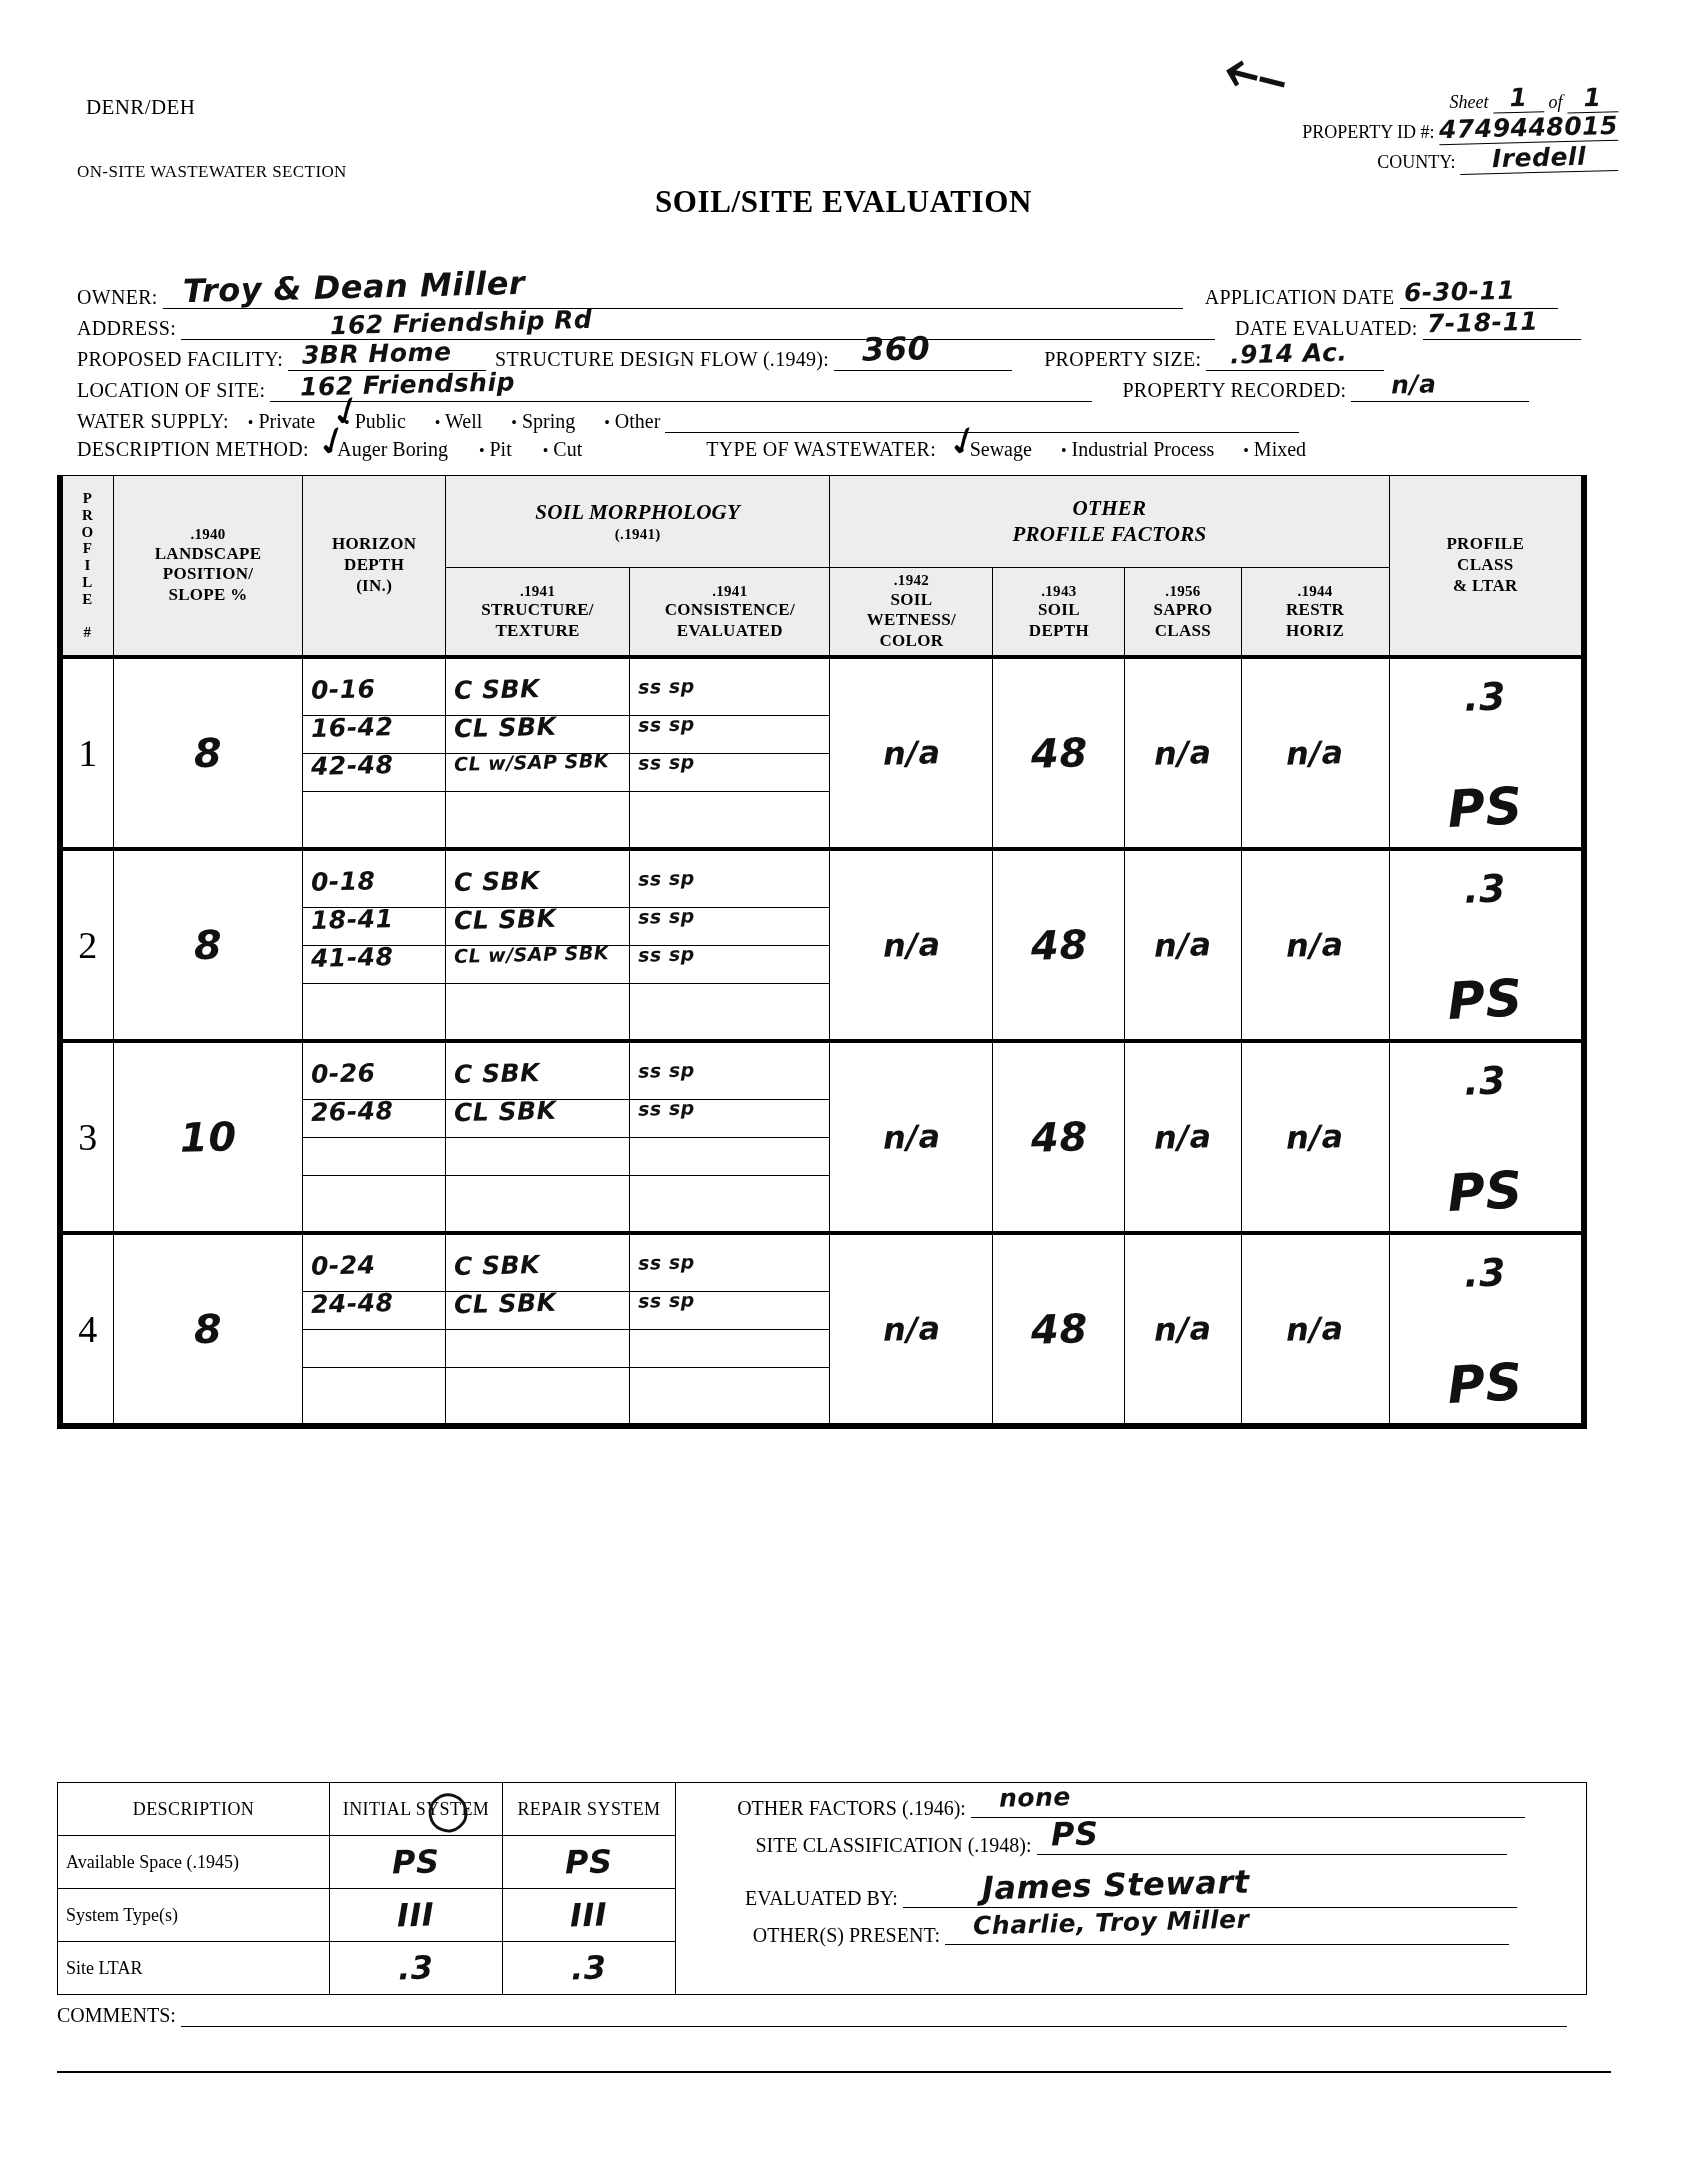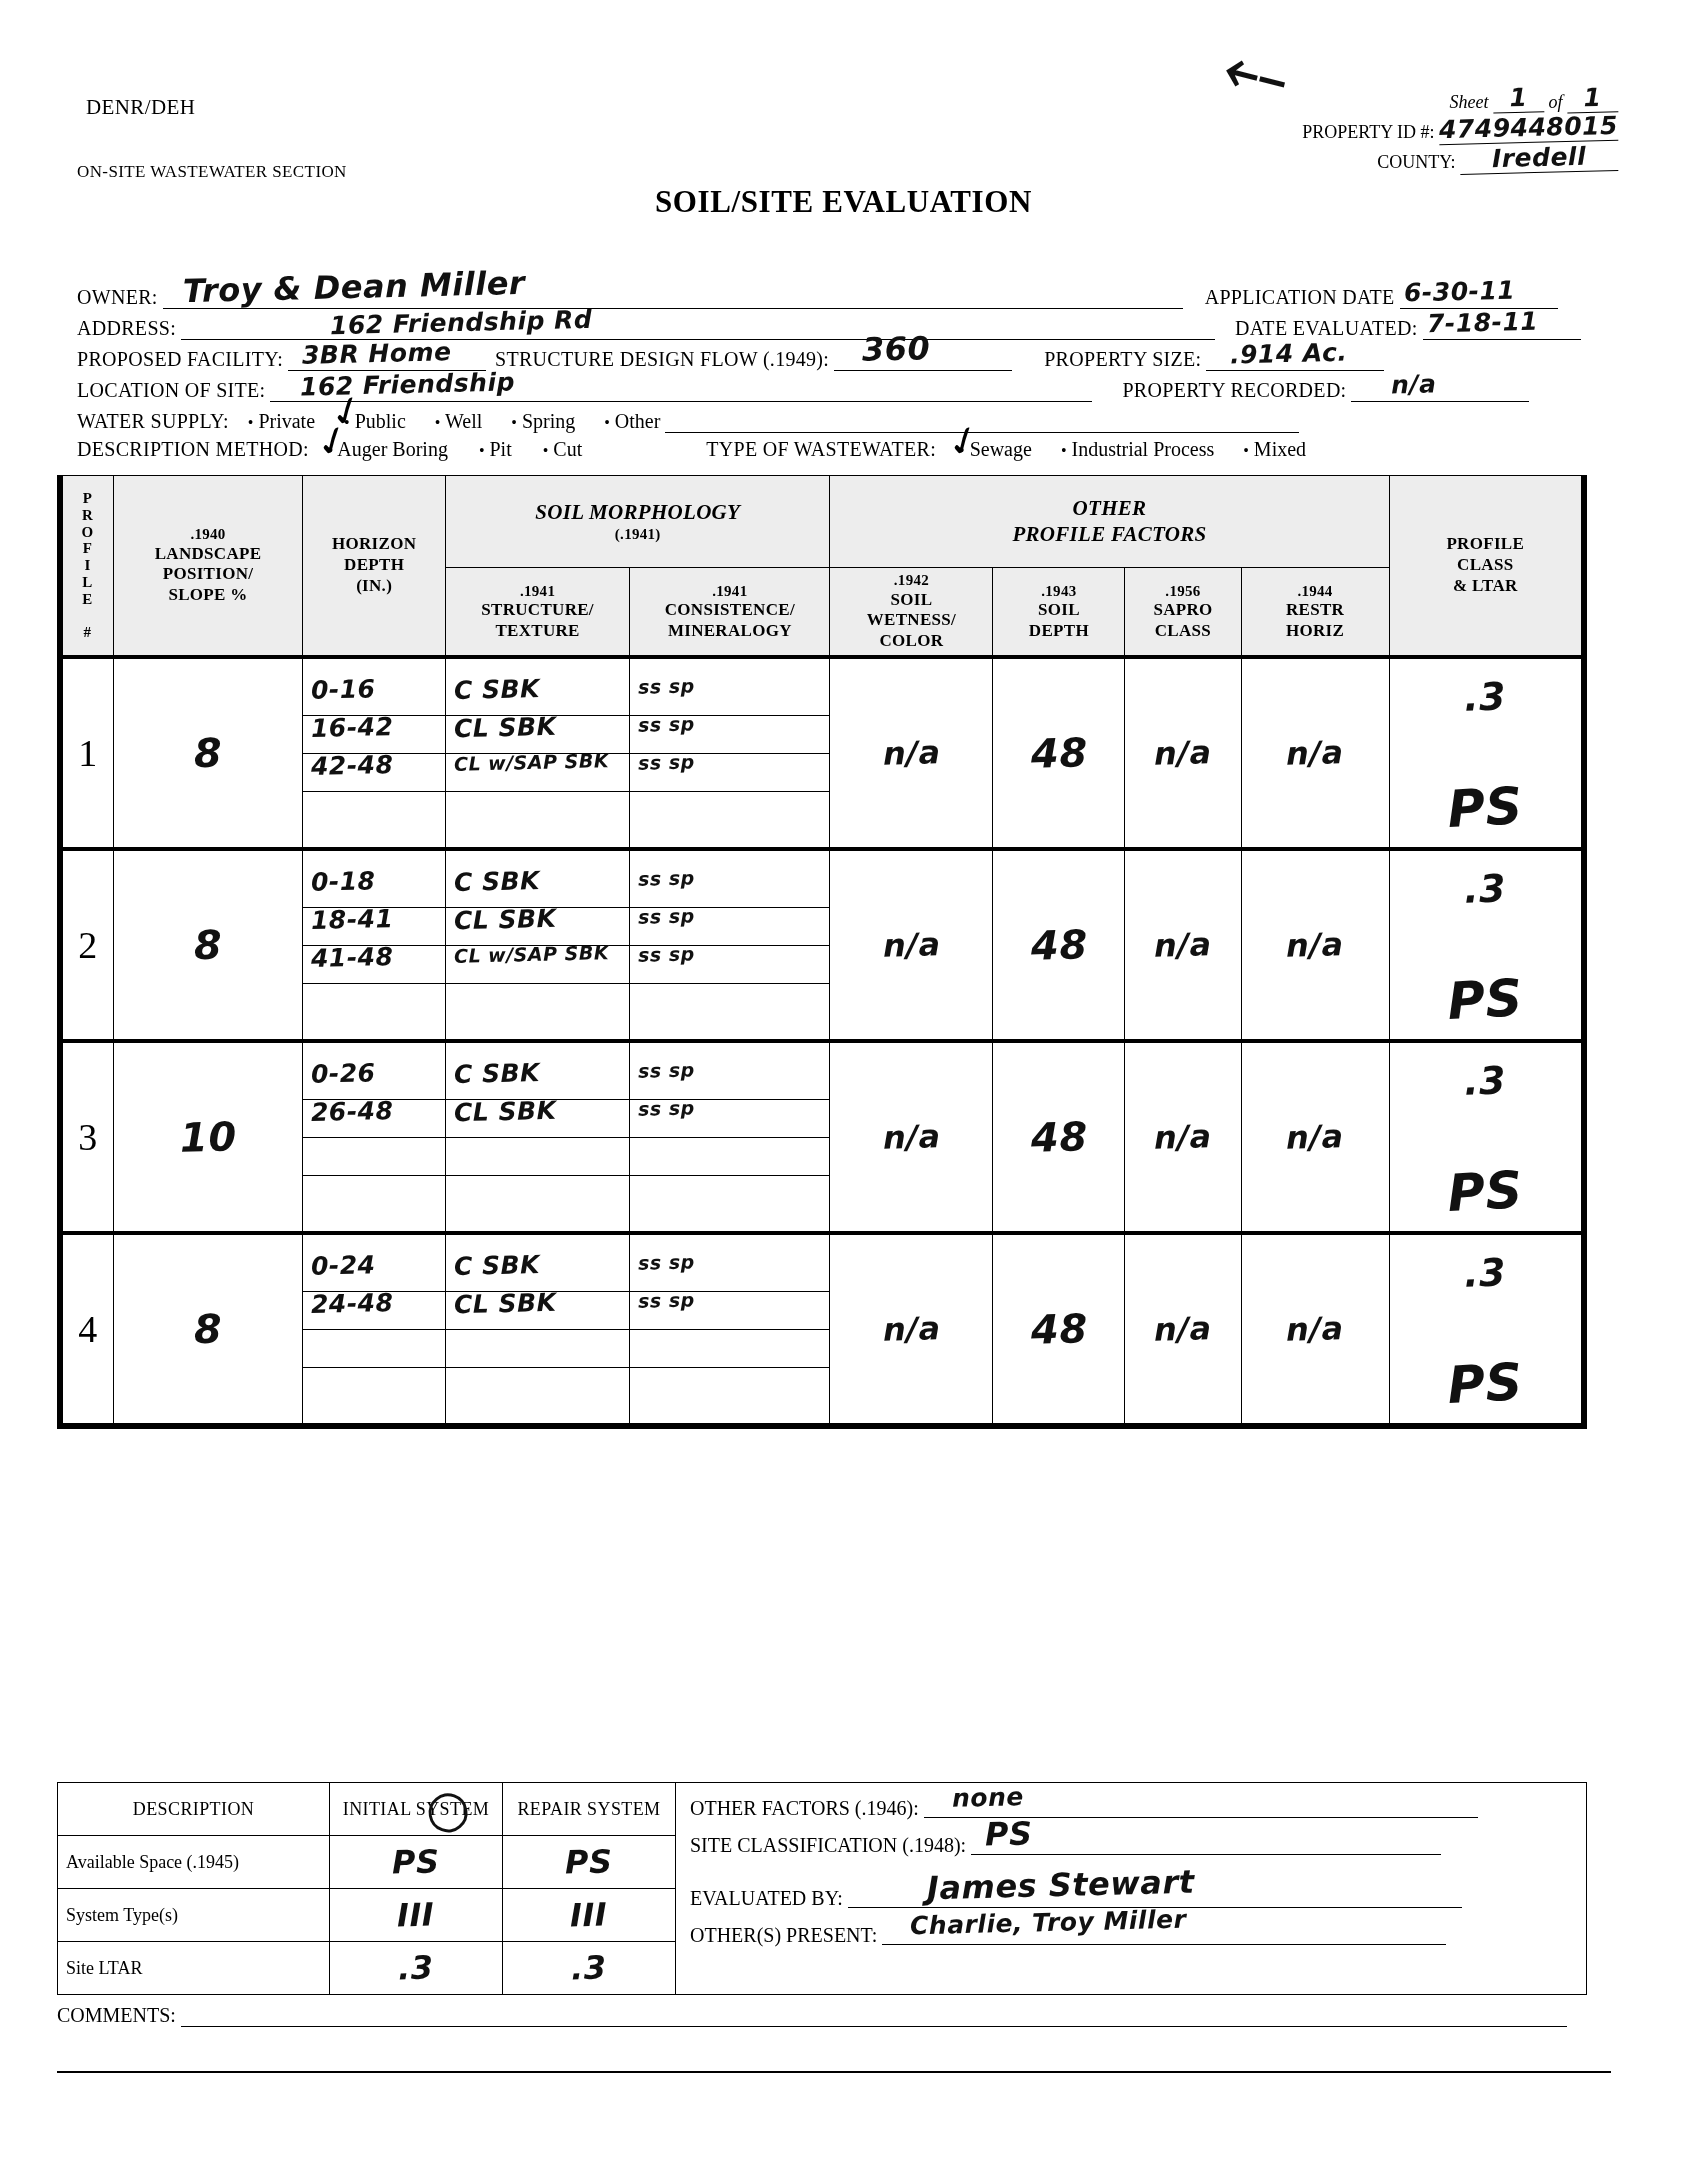--- a/index.html
+++ b/index.html
@@ -434,21 +434,21 @@
 
       <tr>
         <td class="hdr-cell" style="height:87px;">
           <div class="sm">.1941</div>
           <div>STRUCTURE/</div>
           <div>TEXTURE</div>
         </td>
         <td class="hdr-cell">
           <div class="sm">.1941</div>
           <div>CONSISTENCE/</div>
-          <div>MINERALOGY</div>
+          <div>EVALUATED</div>
         </td>
         <td class="hdr-cell">
           <div class="sm">.1942</div>
           <div>SOIL</div>
           <div>WETNESS/</div>
           <div>COLOR</div>
         </td>
         <td class="hdr-cell">
           <div class="sm">.1943</div>
           <div>SOIL</div>
@@ -745,21 +745,21 @@
         <col style="width:911px">
       </colgroup>
       <tbody>
         <tr>
           <td class="hd">DESCRIPTION</td>
           <td class="hd" style="position:relative;">
             <span>INITIAL SYSTEM</span>
             <span class="scrawl" style="left:95px; top:-4px; font-size:51px; transform:rotate(-10deg); position:absolute;">○</span>
           </td>
           <td class="hd">REPAIR SYSTEM</td>
-          <td rowspan="4" style="vertical-align:top; padding:10px 14px;">
+          <td rowspan="4" style="vertical-align:top; padding:10px 14px;text-align:center;">
             <div class="rightpane">
               <div class="rline">
                 <span>OTHER FACTORS (.1946):</span>
                 <span class="ulx" style="width:554px; position:relative;">
                   <span class="hw med" style="position:absolute; left:28px; top:-8px;">none</span>
                 </span>
               </div>
               <div class="rline">
                 <span>SITE CLASSIFICATION (.1948):</span>
                 <span class="ulx" style="width:470px; position:relative;">

